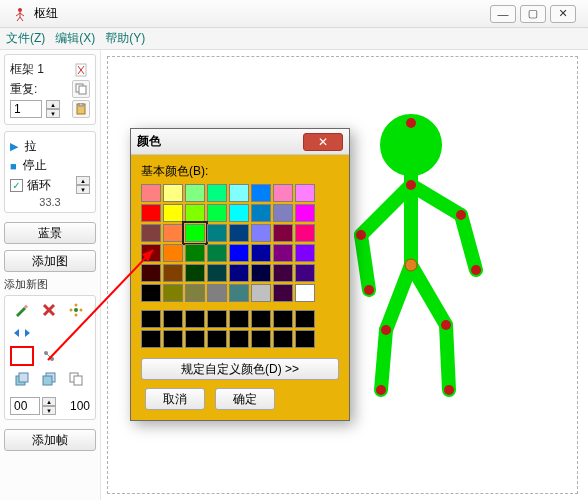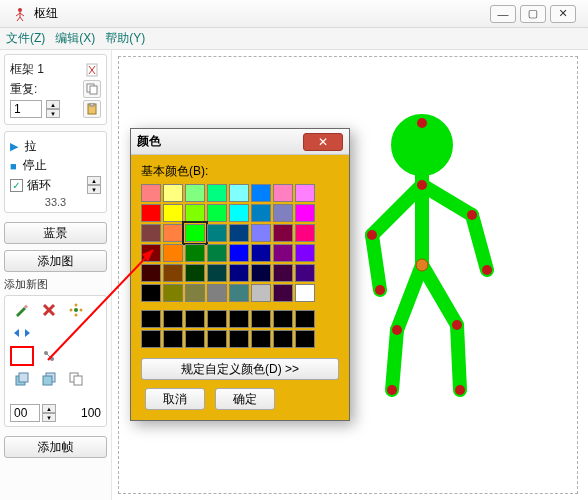--- a/index.html
+++ b/index.html
@@ -11,42 +11,42 @@
 .titlebar .title { flex: 1; }
 .titlebar .win-btns { display: flex; gap: 4px; }
 .titlebar .win-btn { width: 26px; height: 18px; border: 1px solid #b0b0b0; border-radius: 3px; background: #fafafa; display:flex; align-items:center; justify-content:center; font-size: 11px; color:#333; }
 
 
 .menubar { height: 22px; background: #f5f5f5; border-bottom: 1px solid #e0e0e0; display: flex; align-items: center; padding: 0 6px; gap: 10px; color: #0f766e; }
 .menubar span { cursor: default; }
 
 
 .main { display: flex; height: calc(500px - 28px - 22px); }
-.sidebar { width: 112px; padding: 4px; border-right: 1px solid #e6e6e6; background:#fcfcfc; }
+.sidebar { width: 101px; padding: 4px; border-right: 1px solid #e6e6e6; background:#fcfcfc; }
 .panel { border: 1px solid #d8d8d8; border-radius: 3px; background: #fff; padding: 4px 5px; margin-bottom: 6px; }
 .row { display: flex; align-items: center; gap: 4px; margin: 2px 0; }
 .label { color: #222; }
 .icon-btn { width: 18px; height: 18px; border: 1px solid #c9c9c9; border-radius: 2px; background: #f7f7f7; display:flex; align-items:center; justify-content:center; font-size:11px; color:#555;}
 .num-input { width: 32px; height: 18px; border: 1px solid #aaa; padding: 0 3px; background:#fff; }
 .spinner { width:14px; display:flex; flex-direction:column; }
 .spin { height:9px; border:1px solid #aaa; background:#f0f0f0; font-size:7px; line-height:7px; text-align:center; }
 
 .play-ctrl .row span.txt { margin-left: 2px; }
 .play-icon { color:#1a8ad6; font-size:11px; }
 .chk { width:13px; height:13px; border:1px solid #888; display:inline-flex; align-items:center; justify-content:center; background:#fff; font-size:10px; color:#1a6; }
 .fps { text-align:center; color:#555; font-size:11px; }
 
 .btn { width: 100%; height: 22px; border: 1px solid #b8b8b8; border-radius: 3px; background: linear-gradient(#fefefe,#e9e9e9); margin: 3px 0; }
 
 .fig-label { font-size: 11px; color:#333; margin: 2px 0 3px 0;}
 .tool-grid { display:grid; grid-template-columns: repeat(3, 24px); gap: 3px; margin-bottom:4px; }
 .tool { width:24px; height:20px; display:flex; align-items:center; justify-content:center; }
 .color-swatch-btn { width:24px; height:20px; border:2px solid #f00; display:grid; grid-template-columns:repeat(3,1fr); grid-template-rows:repeat(3,1fr); padding:1px; background:#fff;}
 .color-swatch-btn div { }
-.alpha-row { display:flex; align-items:center; gap:2px; margin-top:15px;}
+.alpha-row { display:flex; align-items:center; gap:2px; margin-top:8px;}
 .alpha-row .num-input { width:30px; }
 
 .canvas-area { flex:1; position:relative; background:#fff; }
 .canvas-border { position:absolute; left:6px; top:6px; right:10px; bottom:6px; border:1px dashed #b0b0b0; }
 
 
 .stick { position:absolute; left:240px; top:65px; width:160px; height:290px; }
 .stick svg { overflow:visible; }
 
 

